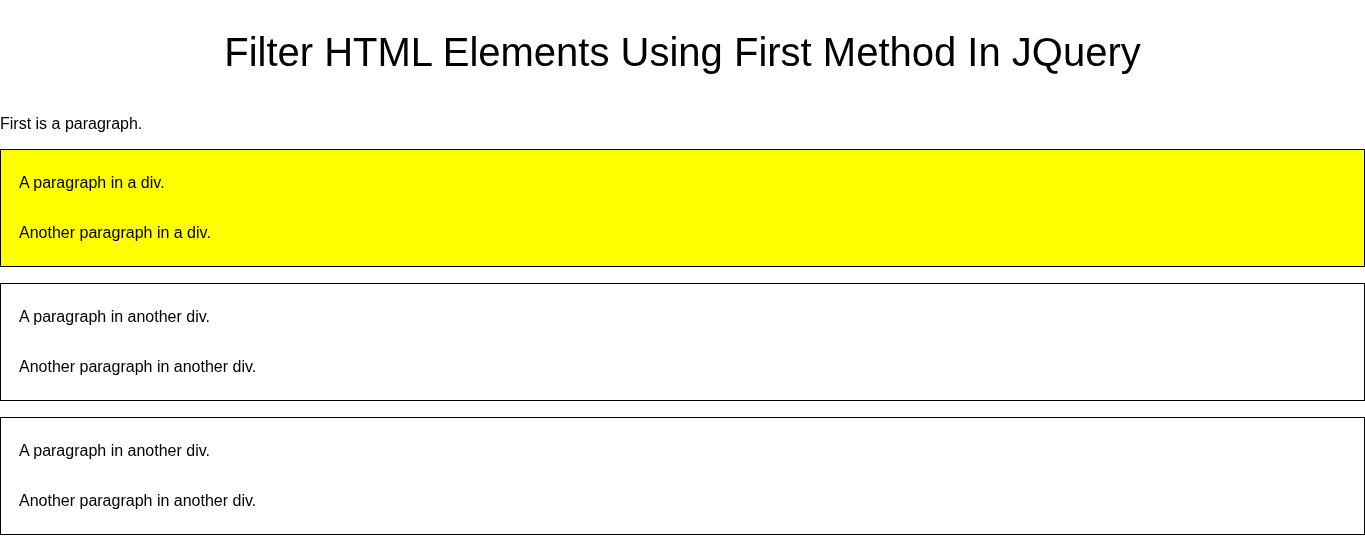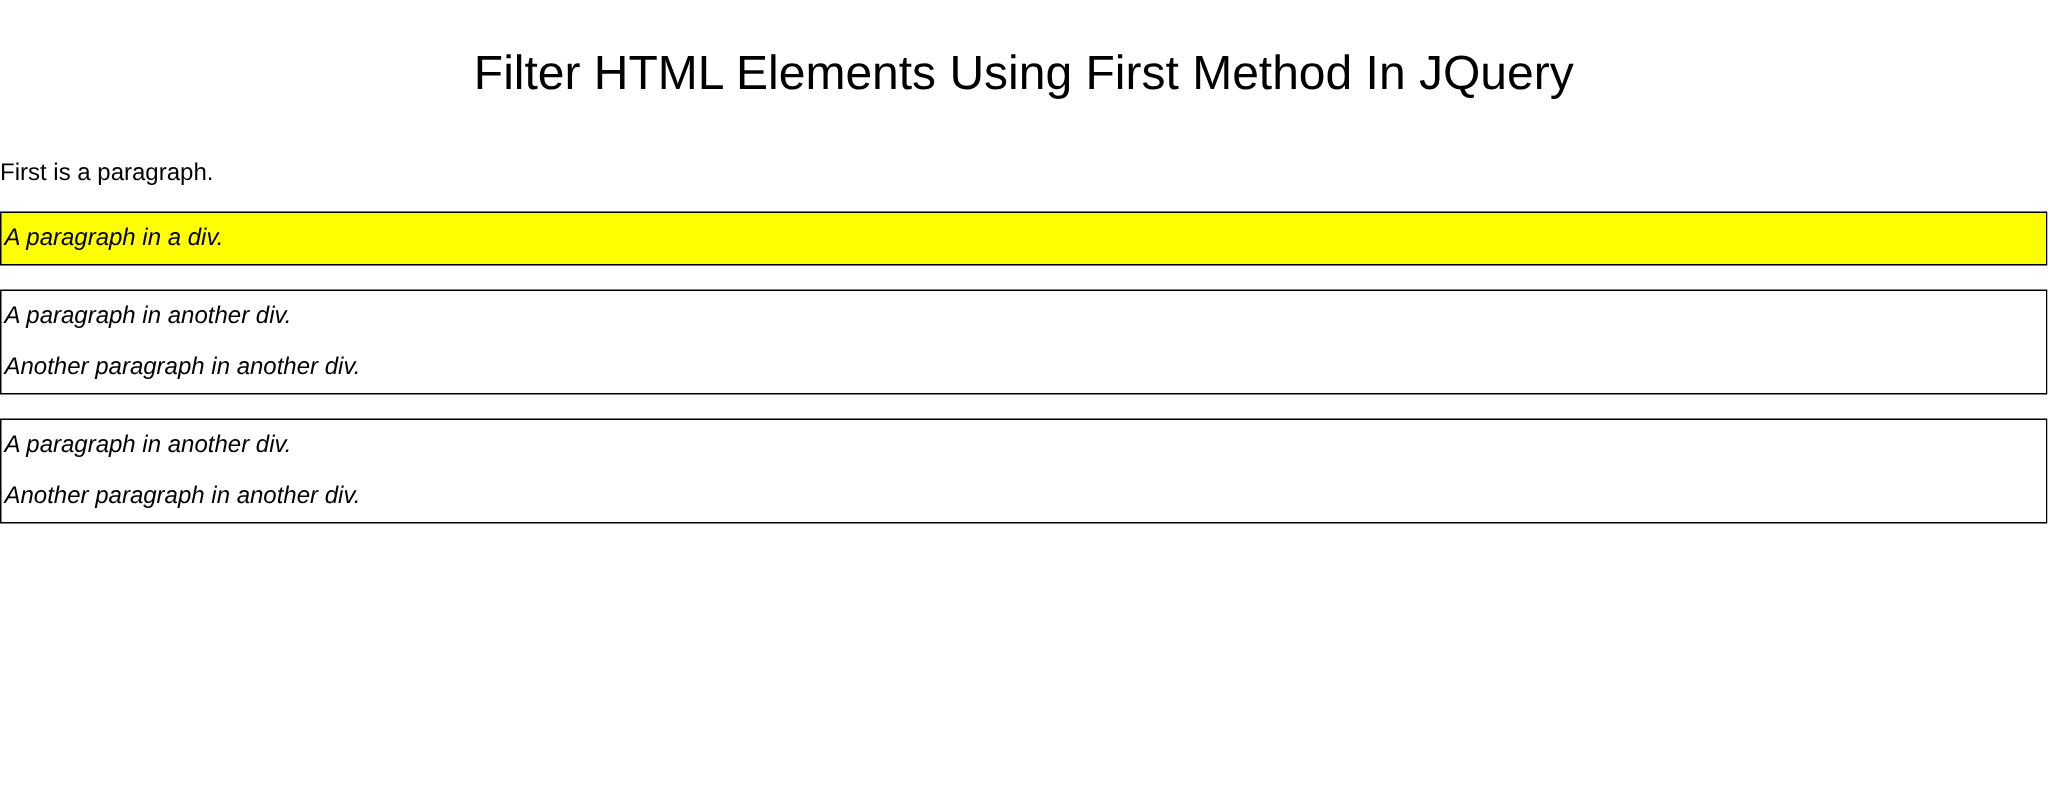--- a/index.html
+++ b/index.html
@@ -9,50 +9,50 @@
       margin: 0;
       padding: 0;
       font-family: Arial, sans-serif;
       font-size: 16px;
       color: #000;
       background: #fff;
     }
     h1 {
       text-align: center;
       font-weight: normal;
-      font-size: 32px;
+      font-size: 40px;
       margin-top: 30px;
       margin-bottom: 40px;
     }
     .intro-paragraph {
       margin: 16px 0;
       padding: 0;
     }
     .box {
       border: 1px solid #000;
       margin-bottom: 16px;
     }
     .box.highlighted {
       background-color: #ffff00;
     }
     .box p {
-      margin: 0;
+      margin: 16px;
       padding: 8px 2px;
-      font-style: italic;
     }
   </style>
 </head>
 <body>
 
 <h1>Filter HTML Elements Using First Method In JQuery</h1>
 
 <p class="intro-paragraph">First is a paragraph.</p>
 
 <div class="box highlighted">
   <p>A paragraph in a div.</p>
+  <p>Another paragraph in a div.</p>
 </div>
 
 <div class="box">
   <p>A paragraph in another div.</p>
   <p>Another paragraph in another div.</p>
 </div>
 
 <div class="box">
   <p>A paragraph in another div.</p>
   <p>Another paragraph in another div.</p>

